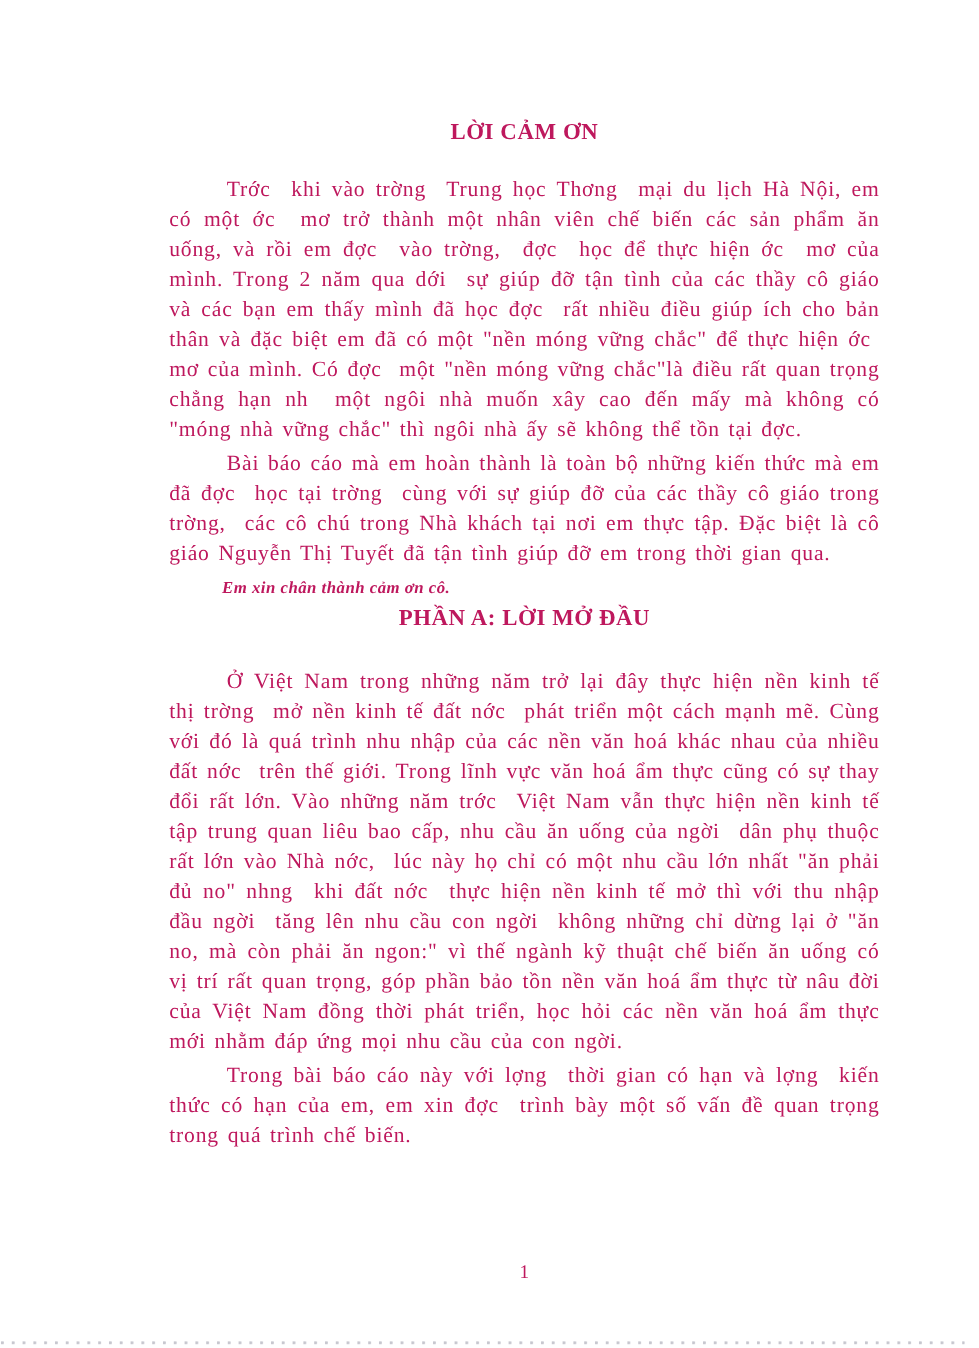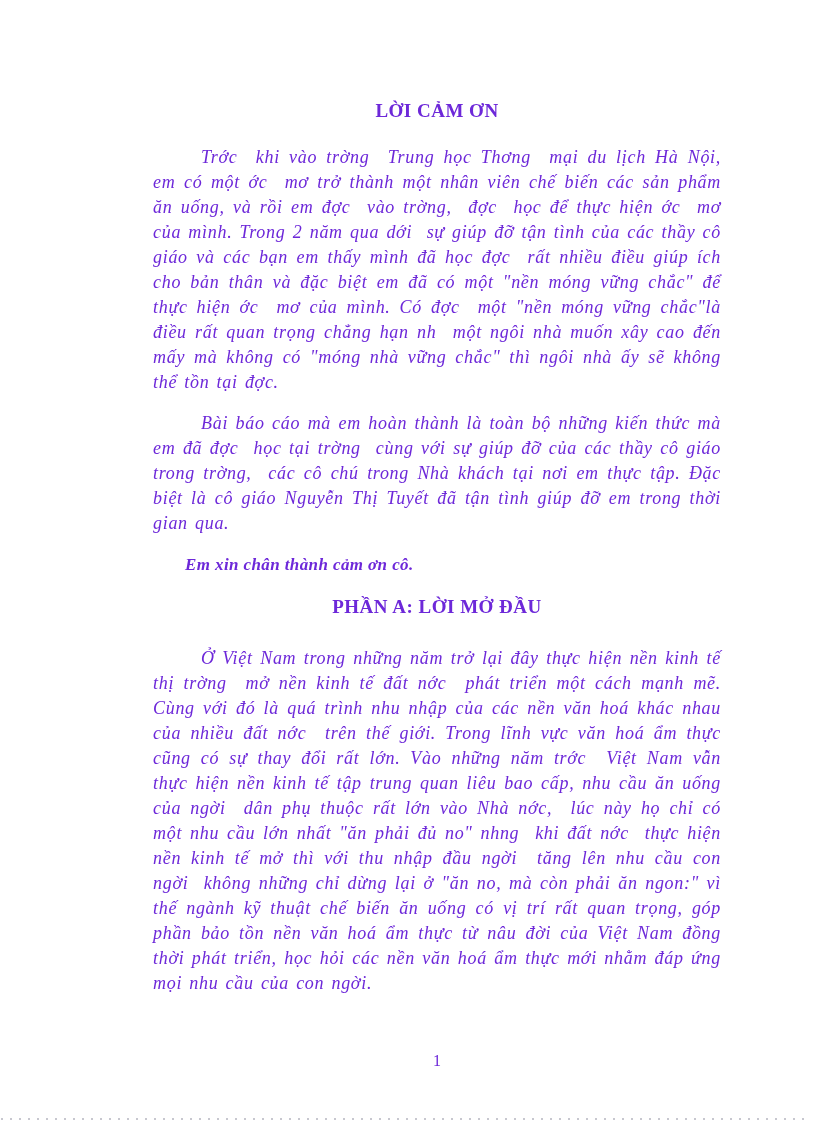--- a/index.html
+++ b/index.html
@@ -5,59 +5,58 @@
   html, body {
     margin: 0;
     padding: 0;
     background: #ffffff;
   }
   .page {
     position: relative;
     width: 804px;
     height: 1123px;
     background: #ffffff;
-    color: #6d28d9;
+    color: #be185d;
     font-family: "Liberation Serif", "DejaVu Serif", serif;
     overflow: hidden;
   }
   .text-block {
     position: absolute;
     left: 137px;
     top: 0;
     width: 600px;
   }
   .doc-title {
     margin: 99px 0 22px 0;
     font-size: 19px;
     font-weight: bold;
     text-align: center;
     letter-spacing: 0.5px;
     line-height: 24px;
   }
   .para {
-    margin: 16px;
+    margin: 4px;
     font-size: 18px;
     line-height: 25px;
     text-align: justify;
     text-indent: 48px;
     letter-spacing: 0.7px;
     word-spacing: 2px;
-    font-style: italic;
   }
   .closing-line {
     margin: 0;
-    font-size: 17px;
+    font-size: 14px;
     line-height: 25px;
     font-weight: bold;
     font-style: italic;
     text-indent: 48px;
     letter-spacing: 0.4px;
   }
   .section-heading {
-    margin: 17px 0 26px 0;
+    margin: 0 0 26px 0;
     font-size: 19px;
     font-weight: bold;
     text-align: center;
     letter-spacing: 0.5px;
     line-height: 26px;
   }
   .page-number {
     position: absolute;
     left: 137px;
     top: 1051px;
@@ -89,20 +88,21 @@
 
     <p class="para">Bài báo cáo mà em hoàn thành là toàn bộ những kiến thức mà em đã đợc&nbsp; học tại trờng&nbsp; cùng với sự giúp đỡ của các thầy cô giáo trong trờng,&nbsp; các cô chú trong Nhà khách tại nơi em thực tập. Đặc biệt là cô giáo Nguyễn Thị Tuyết đã tận tình giúp đỡ em trong thời gian qua.</p>
 
     <p class="closing-line">Em xin chân thành cảm ơn cô.</p>
 
     <h2 class="section-heading">PHẦN A: LỜI MỞ ĐẦU</h2>
 
     <p class="para">Ở Việt Nam trong những năm trở lại đây thực hiện nền kinh tế thị trờng&nbsp; mở nền kinh tế đất nớc&nbsp; phát triển một cách mạnh mẽ. Cùng với đó là quá trình nhu nhập của các nền văn hoá khác nhau của nhiều đất nớc&nbsp; trên thế giới. Trong lĩnh vực văn hoá ẩm thực cũng có sự thay đổi rất lớn. Vào những năm trớc&nbsp; Việt Nam vẫn thực hiện nền kinh tế tập trung quan liêu bao cấp, nhu cầu ăn uống của ngời&nbsp; dân phụ thuộc rất lớn vào Nhà nớc,&nbsp; lúc này họ chỉ có một nhu cầu lớn nhất "ăn phải đủ no" nhng&nbsp; khi đất nớc&nbsp; thực hiện nền kinh tế mở thì với thu nhập đầu ngời&nbsp; tăng lên nhu cầu con ngời&nbsp; không những chỉ dừng lại ở "ăn no, mà còn phải ăn ngon:" vì thế ngành kỹ thuật chế biến ăn uống có vị trí rất quan trọng, góp phần bảo tồn nền văn hoá ẩm thực từ nâu đời của Việt Nam đồng thời phát triển, học hỏi các nền văn hoá ẩm thực mới nhằm đáp ứng mọi nhu cầu của con ngời.</p>
 
 
+    <p class="para">Trong bài báo cáo này với lợng&nbsp; thời gian có hạn và lợng&nbsp; kiến thức có hạn của em, em xin đợc&nbsp; trình bày một số vấn đề quan trọng trong quá trình chế biến.</p>
 
 
   </div>
 
   <div class="page-number">1</div>
 
   <div class="page-edge-dots"></div>
 </div>
 
 </body></html>

